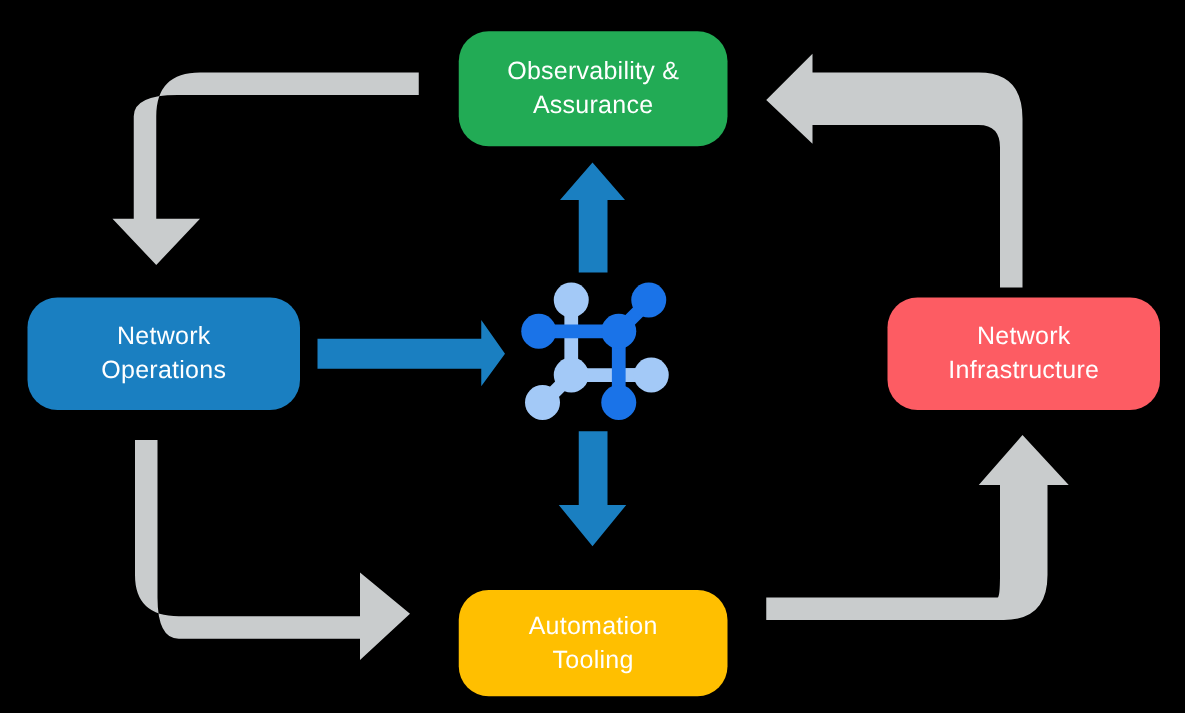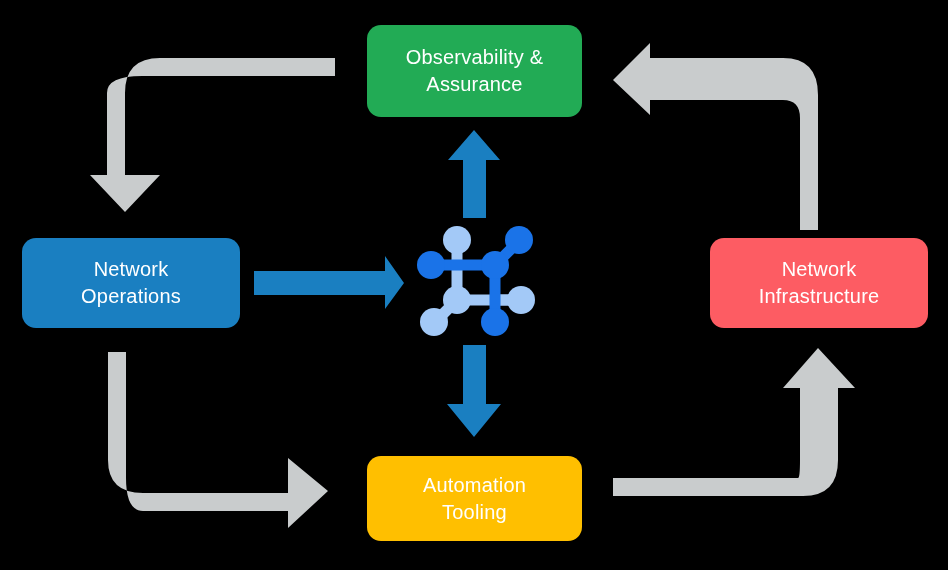--- a/index.html
+++ b/index.html
@@ -14,41 +14,41 @@
     background: #000000;
     overflow: hidden;
     font-family: "Liberation Sans", sans-serif;
   }
   .node-box {
     position: absolute;
     display: flex;
     align-items: center;
     justify-content: center;
     text-align: center;
-    border-radius: 14px;
+    border-radius: 24px;
     color: #ffffff;
     font-size: 20px;
     line-height: 1.35;
     font-weight: 400;
     letter-spacing: 0.2px;
     box-sizing: border-box;
     padding: 6px 10px;
     white-space: pre-line;
   }
   #box-observability {
     left: 367px; top: 25px; width: 215px; height: 92px;
   }
   #box-network-operations {
     left: 22px; top: 238px; width: 218px; height: 90px;
   }
   #box-network-infrastructure {
     left: 710px; top: 238px; width: 218px; height: 90px;
   }
   #box-automation {
-    left: 367px; top: 456px; width: 215px; height: 85px;
+    left: 367px; top: 472px; width: 215px; height: 85px;
   }
   .svg-layer {
     position: absolute;
     left: 0; top: 0;
     width: 948px;
     height: 570px;
     pointer-events: none;
   }
 </style>
 </head>

